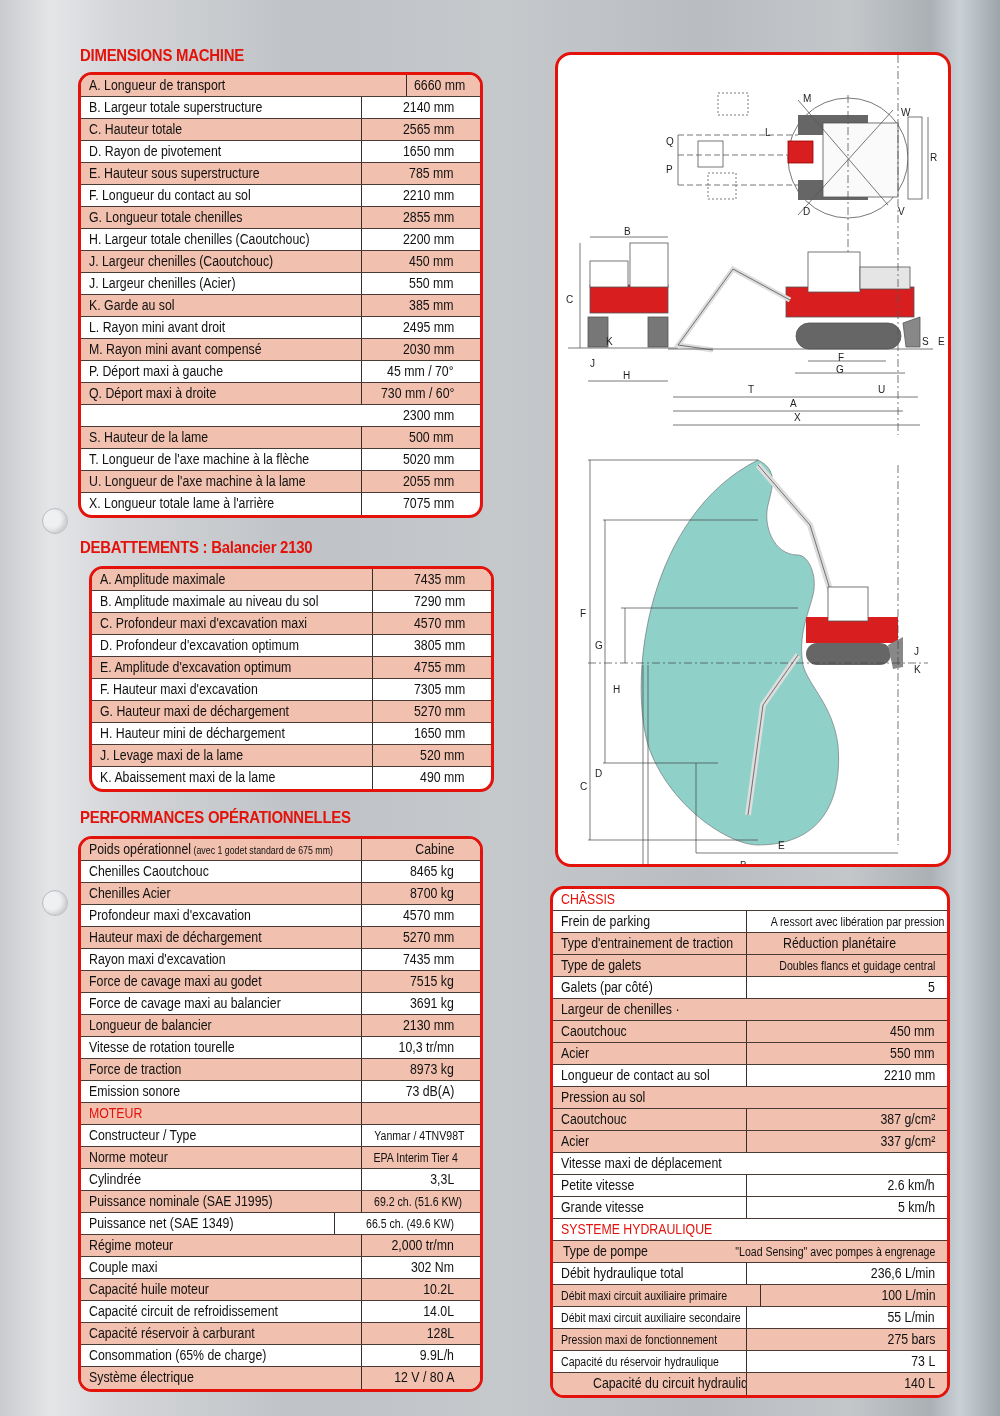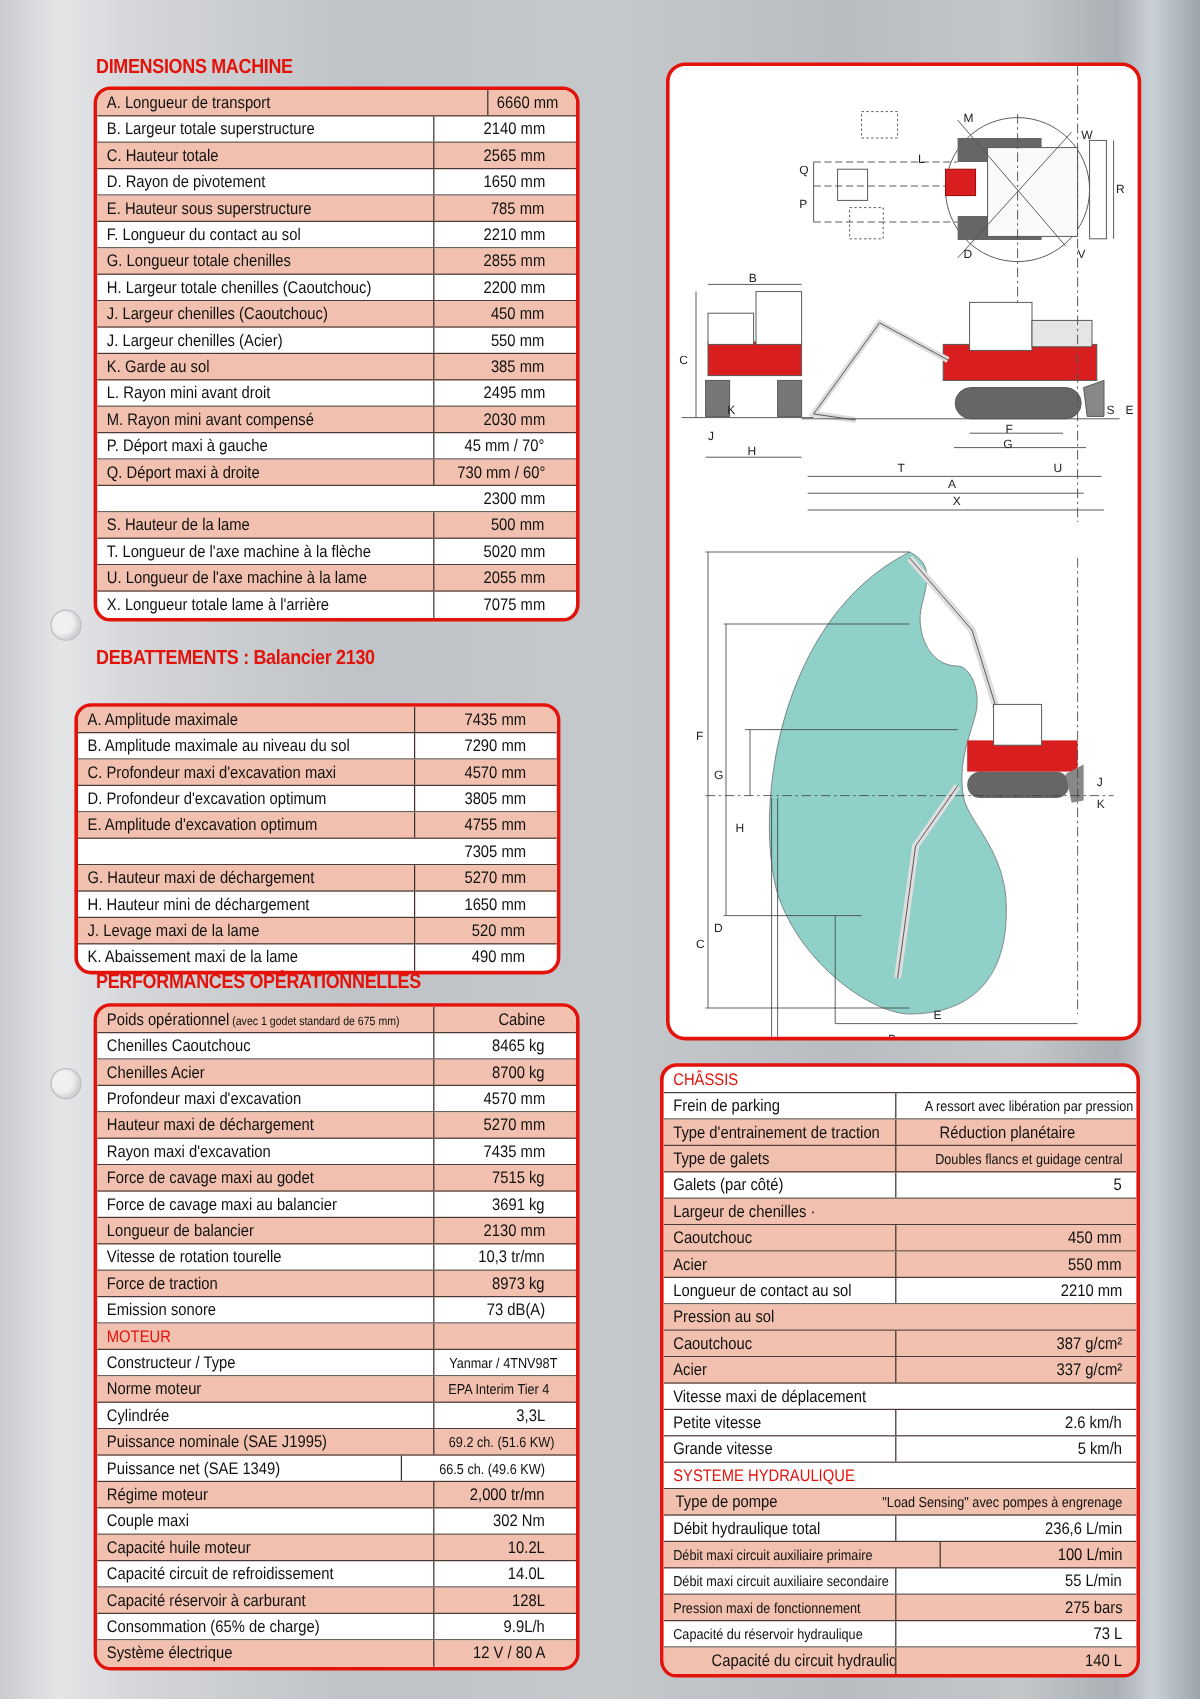--- a/index.html
+++ b/index.html
@@ -111,21 +111,21 @@
       <div class="cell lab" style="width: 281px;"><span class="cond">U. Longueur de l'axe machine à la lame</span></div>
       <div class="cell val" style="flex: 1 1 0%;"><span class="condr">2055 mm</span></div>
     </div>
     <div class="row">
       <div class="cell lab" style="width: 281px;"><span class="cond">X. Longueur totale lame à l'arrière</span></div>
       <div class="cell val" style="flex: 1 1 0%;"><span class="condr">7075 mm</span></div>
     </div>
   </div>
 
 <div class="section-title" style="top:538px;">DEBATTEMENTS :  Balancier 2130</div>
-<div class="tbl" id="tbl-deb" style="left:62px;top:566px;width:405px;margin-top:20px;">
+<div class="tbl" id="tbl-deb" style="left:89px;top:566px;width:405px;">
     <div class="row shade">
       <div class="cell lab" style="width: 281px;"><span class="cond">A. Amplitude maximale</span></div>
       <div class="cell val" style="flex: 1 1 0%;"><span class="condr">7435 mm</span></div>
     </div>
     <div class="row">
       <div class="cell lab" style="width: 281px;"><span class="cond">B. Amplitude maximale au niveau du sol</span></div>
       <div class="cell val" style="flex: 1 1 0%;"><span class="condr">7290 mm</span></div>
     </div>
     <div class="row shade">
       <div class="cell lab" style="width: 281px;"><span class="cond">C. Profondeur maxi d'excavation maxi</span></div>
@@ -133,20 +133,21 @@
     </div>
     <div class="row">
       <div class="cell lab" style="width: 281px;"><span class="cond">D. Profondeur d'excavation optimum</span></div>
       <div class="cell val" style="flex: 1 1 0%;"><span class="condr">3805 mm</span></div>
     </div>
     <div class="row shade">
       <div class="cell lab" style="width: 281px;"><span class="cond">E. Amplitude d'excavation optimum</span></div>
       <div class="cell val" style="flex: 1 1 0%;"><span class="condr">4755 mm</span></div>
     </div>
     <div class="row">
+      <div class="cell lab" style="width: 281px;"><span class="cond">F. Hauteur maxi d'excavation</span></div>
       <div class="cell val" style="flex: 1 1 0%;"><span class="condr">7305 mm</span></div>
     </div>
     <div class="row shade">
       <div class="cell lab" style="width: 281px;"><span class="cond">G. Hauteur maxi de déchargement</span></div>
       <div class="cell val" style="flex: 1 1 0%;"><span class="condr">5270 mm</span></div>
     </div>
     <div class="row">
       <div class="cell lab" style="width: 281px;"><span class="cond">H. Hauteur mini de déchargement</span></div>
       <div class="cell val" style="flex: 1 1 0%;"><span class="condr">1650 mm</span></div>
     </div>
@@ -448,21 +449,21 @@
     </div>
     <div class="row shade">
       <div class="cell" style="padding-left: 10px; width: 130px;"><span class="cond">Type de pompe</span></div>
       <div class="cell val" style="flex: 1 1 0%; padding-right: 12px;"><span class="condr" style="font-size: 12px;">"Load Sensing" avec pompes à engrenage</span></div>
     </div>
     <div class="row">
       <div class="cell lab" style="width: 194px;"><span class="cond">Débit hydraulique total</span></div>
       <div class="cell val" style="flex: 1 1 0%; padding-right: 12px;"><span class="condr">236,6 L/min</span></div>
     </div>
     <div class="row shade">
-      <div class="cell lab" style="width: 231px;"><span class="cond small" style="font-size: 12px;">Débit maxi circuit auxiliaire primaire</span></div>
+      <div class="cell lab" style="width: 208px;"><span class="cond small" style="font-size: 12px;">Débit maxi circuit auxiliaire primaire</span></div>
       <div class="cell val" style="flex: 1 1 0%; padding-right: 12px;"><span class="condr">100 L/min</span></div>
     </div>
     <div class="row">
       <div class="cell lab" style="width: 194px;"><span class="cond small" style="font-size: 12px;">Débit maxi circuit auxiliaire secondaire</span></div>
       <div class="cell val" style="flex: 1 1 0%; padding-right: 12px;"><span class="condr">55 L/min</span></div>
     </div>
     <div class="row shade">
       <div class="cell lab" style="width: 194px;"><span class="cond small" style="font-size: 12px;">Pression maxi de fonctionnement</span></div>
       <div class="cell val" style="flex: 1 1 0%; padding-right: 12px;"><span class="condr">275 bars</span></div>
     </div>

